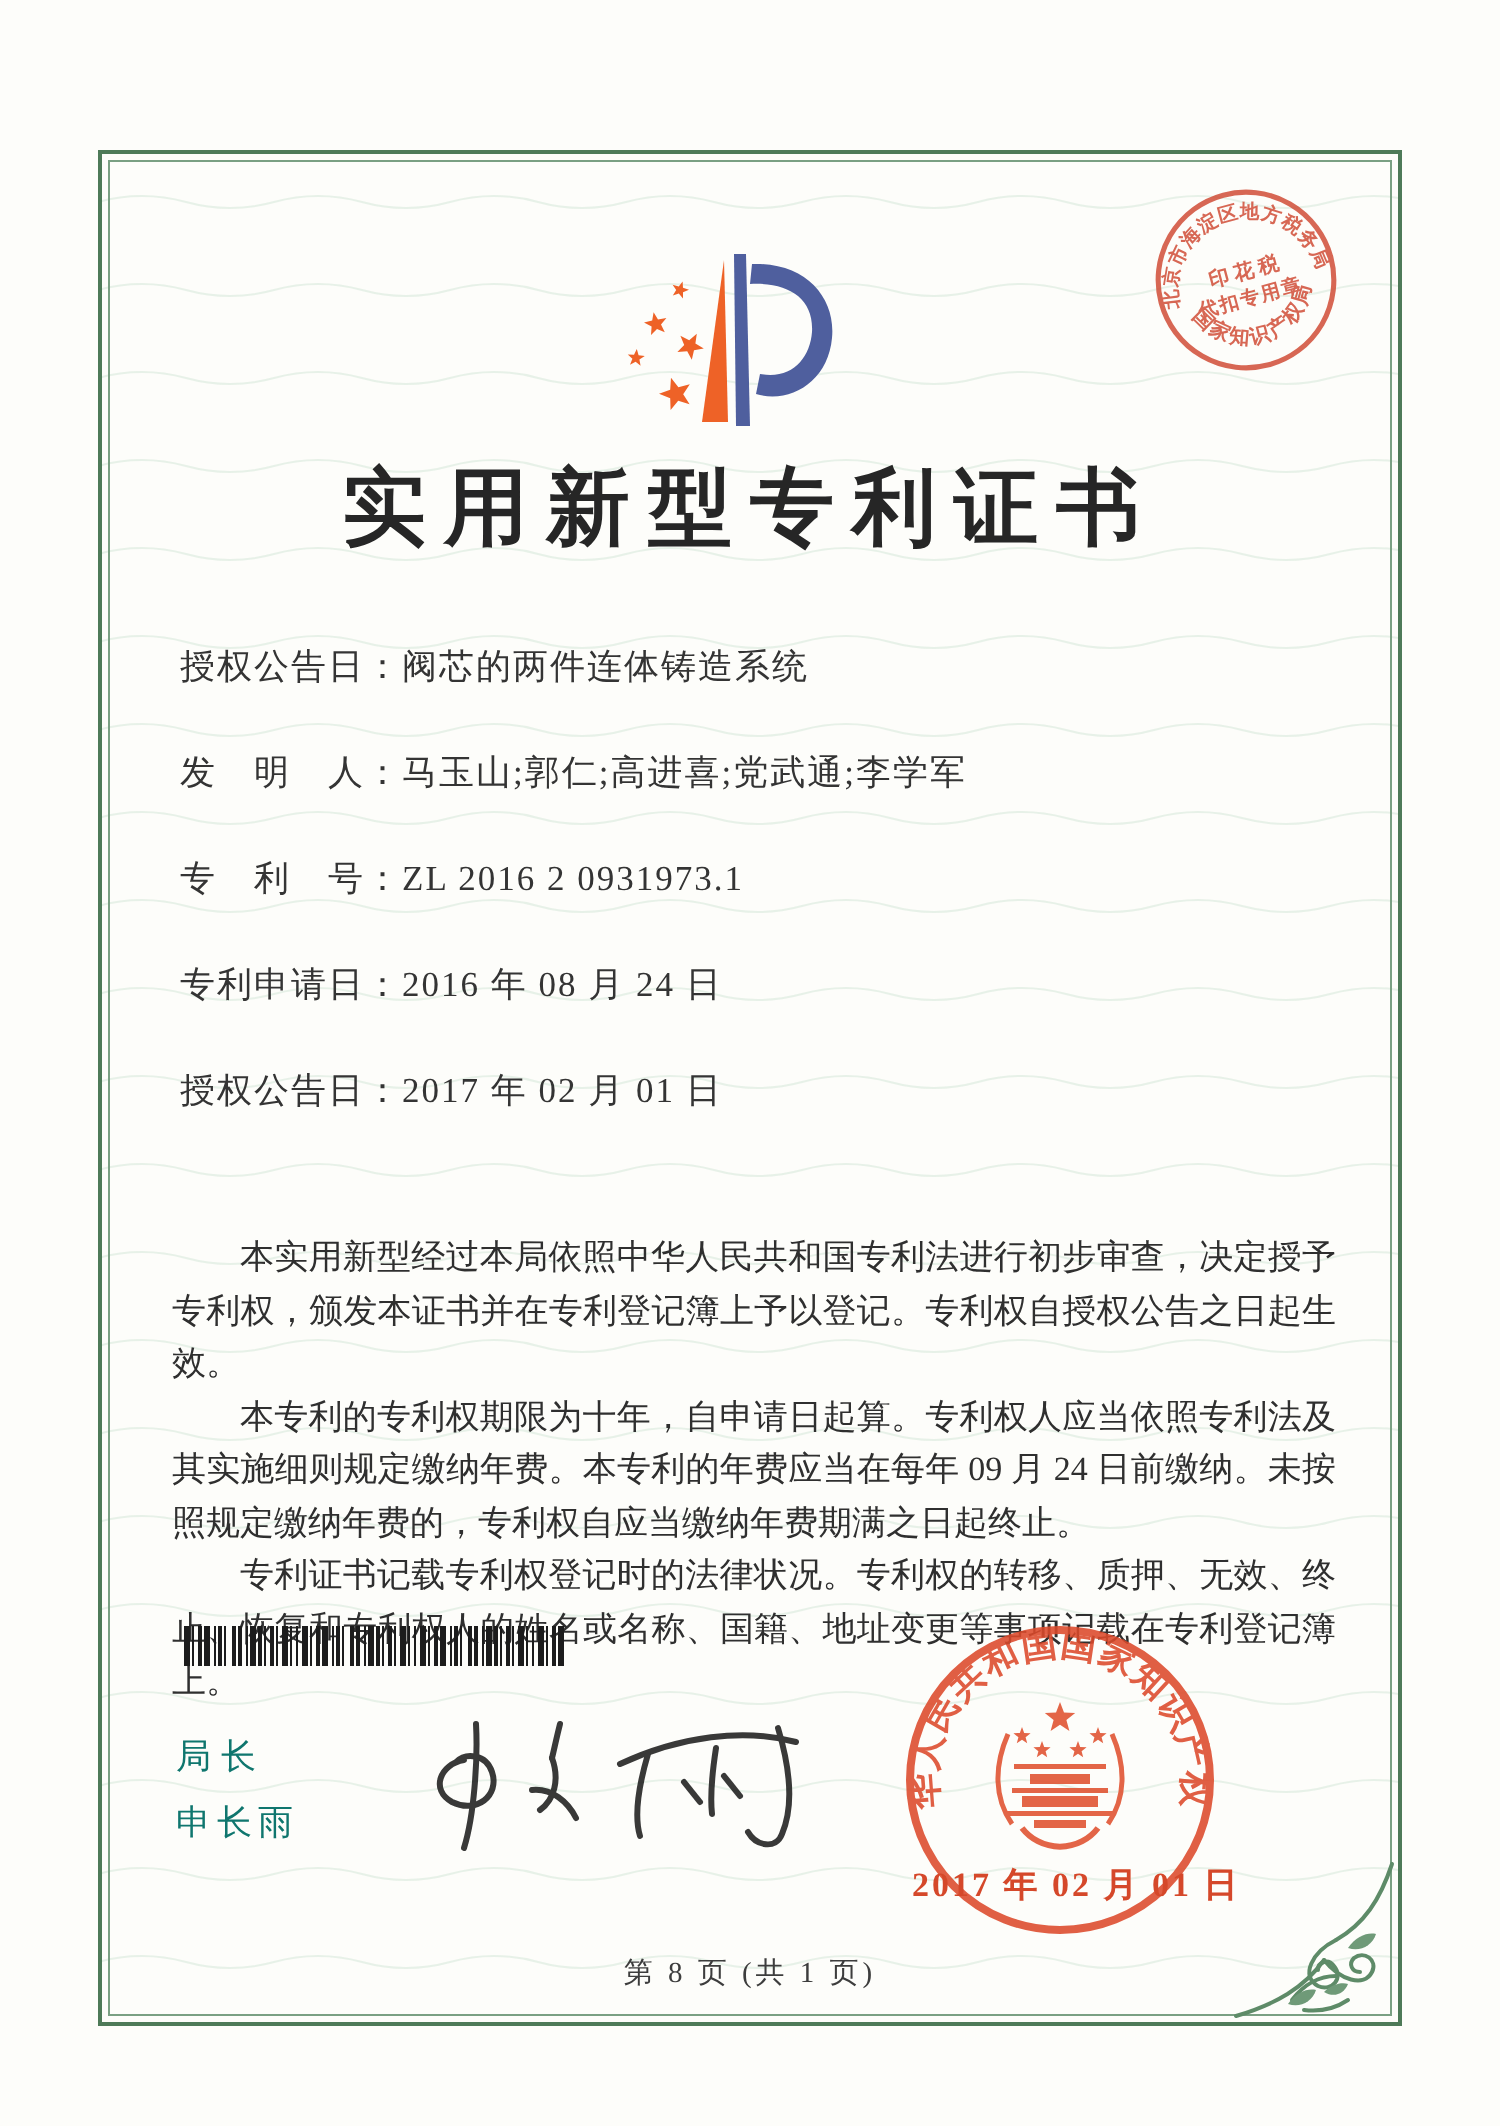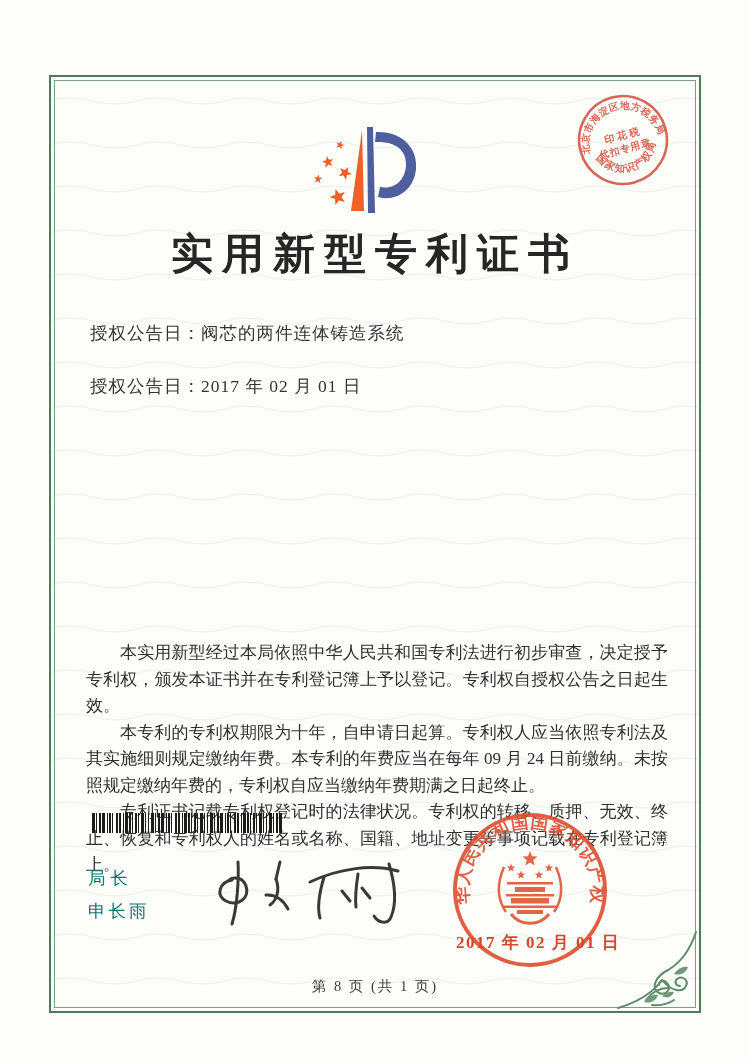--- a/index.html
+++ b/index.html
@@ -28,21 +28,21 @@
     left:0; right:0; top:226px; text-align:center;
     font-size:42px; font-weight:600; letter-spacing:9px; color:#262626;
     white-space:nowrap;
   }
 
   .fields { left:90px; top:322px; right:80px; }
   .field-row { margin-bottom:31px; font-size:17.5px; line-height:22px; color:#343434; white-space:nowrap; }
   .field-label { letter-spacing:1px; }
   .field-value { letter-spacing:1px; }
 
-  .paragraphs { left:86px; top:640px; width:582px; }
+  .paragraphs { left:86px; top:616px; width:582px; }
   .paragraphs p {
     margin:0; font-size:17px; line-height:26.5px; text-indent:2em;
     text-align:justify; color:#2f2f2f;
   }
 
   .barcode { left:92px; top:813px; width:196px; height:20px; font-size:0; }
   .barcode span { display:inline-block; height:20px; vertical-align:top; }
   .barcode .b { background:#1c1c1c; }
 
   .director { left:88px; top:866px; font-family:"Liberation Sans","DejaVu Sans",sans-serif; color:#0f766e; }
@@ -129,20 +129,29 @@
         <text x="47" y="59" font-size="9.5" font-weight="bold" text-anchor="middle" letter-spacing="1">代扣专用章</text>
       </g>
     </svg>
   </div>
 
   <div class="layer title">实用新型专利证书</div>
 
   <div class="layer fields">
     <div class="field-row">
       <span class="field-label">授权公告日：</span><span class="field-value">阀芯的两件连体铸造系统</span>
+    </div>
+    <div class="field-row">
+      <span class="field-label">发　明　人：</span><span class="field-value">马玉山;郭仁;高进喜;党武通;李学军</span>
+    </div>
+    <div class="field-row">
+      <span class="field-label">专　利　号：</span><span class="field-value">ZL 2016 2 0931973.1</span>
+    </div>
+    <div class="field-row">
+      <span class="field-label">专利申请日：</span><span class="field-value">2016 年 08 月 24 日</span>
     </div>
     <div class="field-row">
       <span class="field-label">授权公告日：</span><span class="field-value">2017 年 02 月 01 日</span>
     </div>
   </div>
 
   <div class="layer paragraphs">
     <p>本实用新型经过本局依照中华人民共和国专利法进行初步审查，决定授予专利权，颁发本证书并在专利登记簿上予以登记。专利权自授权公告之日起生效。</p>
     <p>本专利的专利权期限为十年，自申请日起算。专利权人应当依照专利法及其实施细则规定缴纳年费。本专利的年费应当在每年 09 月 24 日前缴纳。未按照规定缴纳年费的，专利权自应当缴纳年费期满之日起终止。</p>
     <p>专利证书记载专利权登记时的法律状况。专利权的转移、质押、无效、终止、恢复和专利权人的姓名或名称、国籍、地址变更等事项记载在专利登记簿上。</p>

